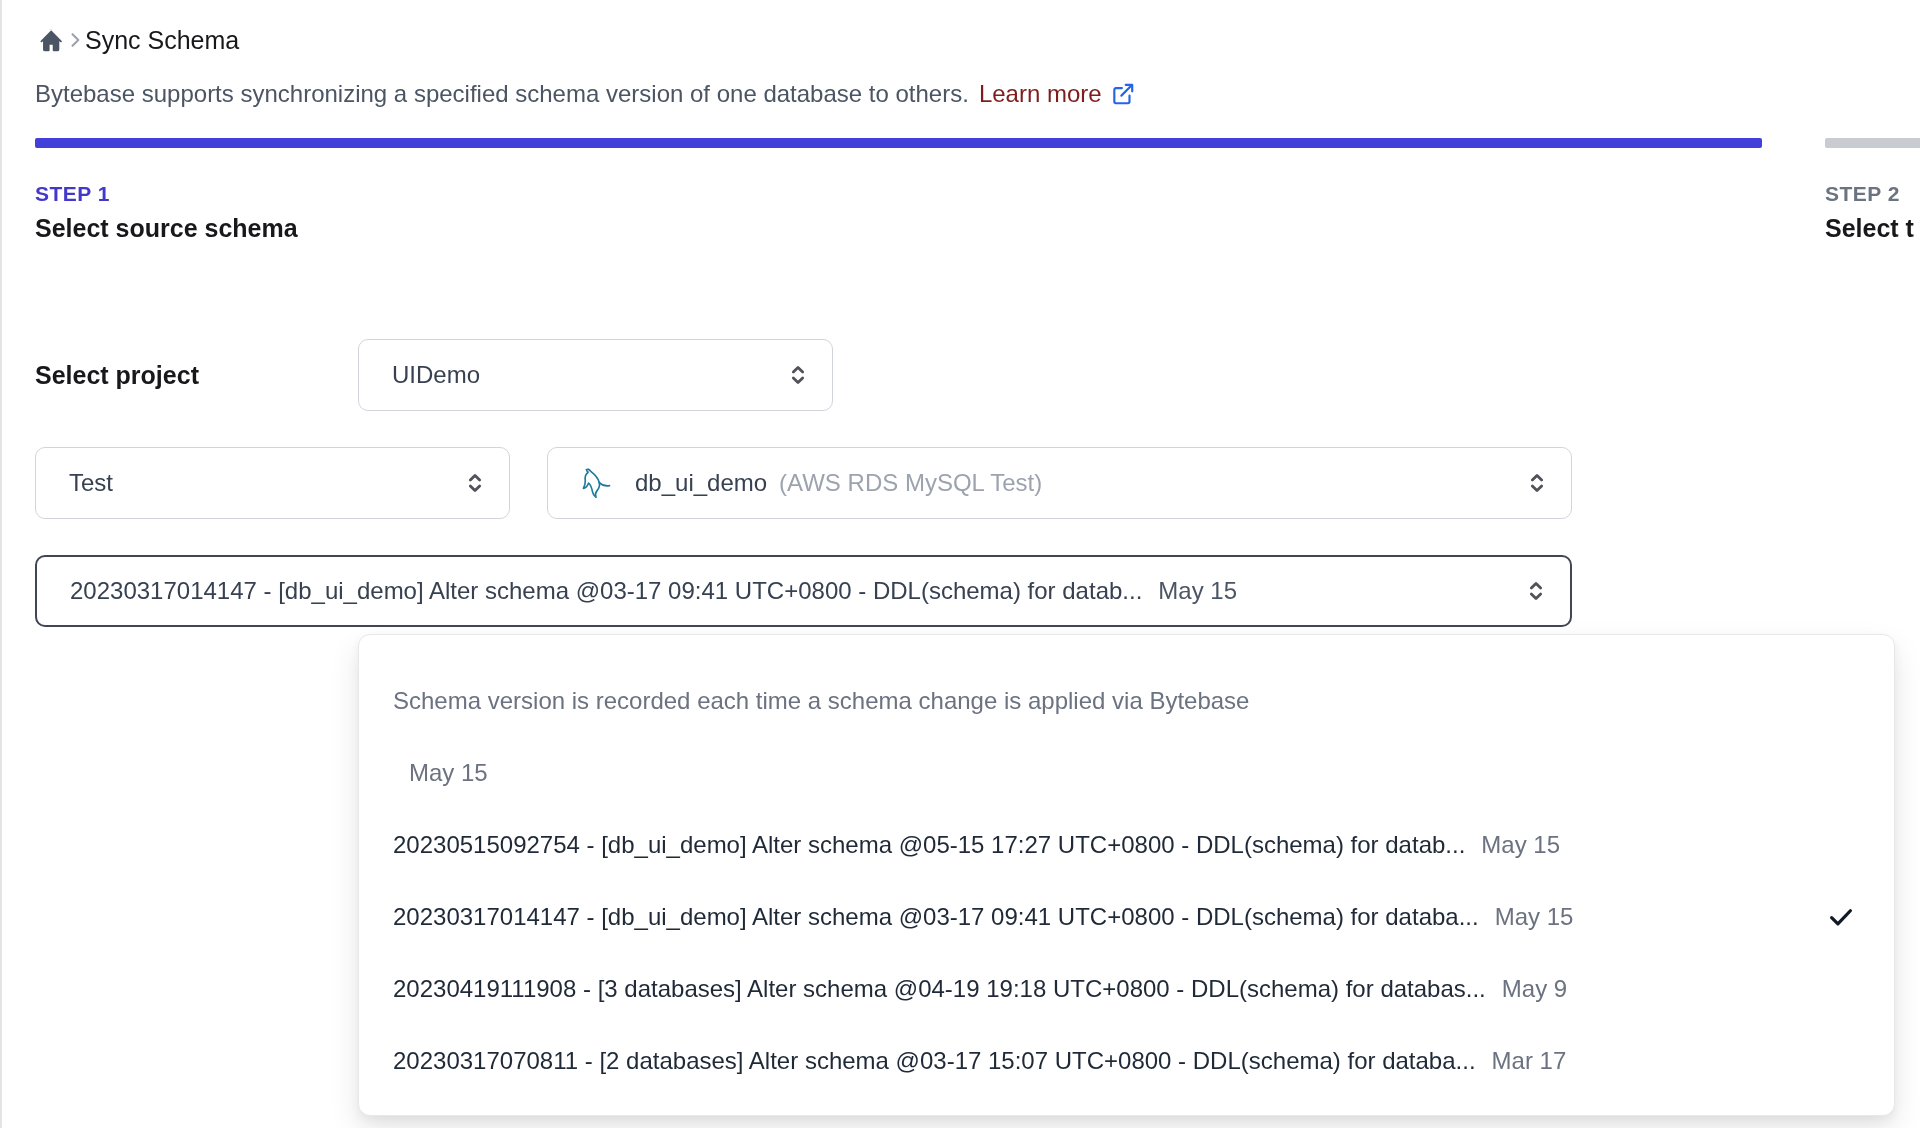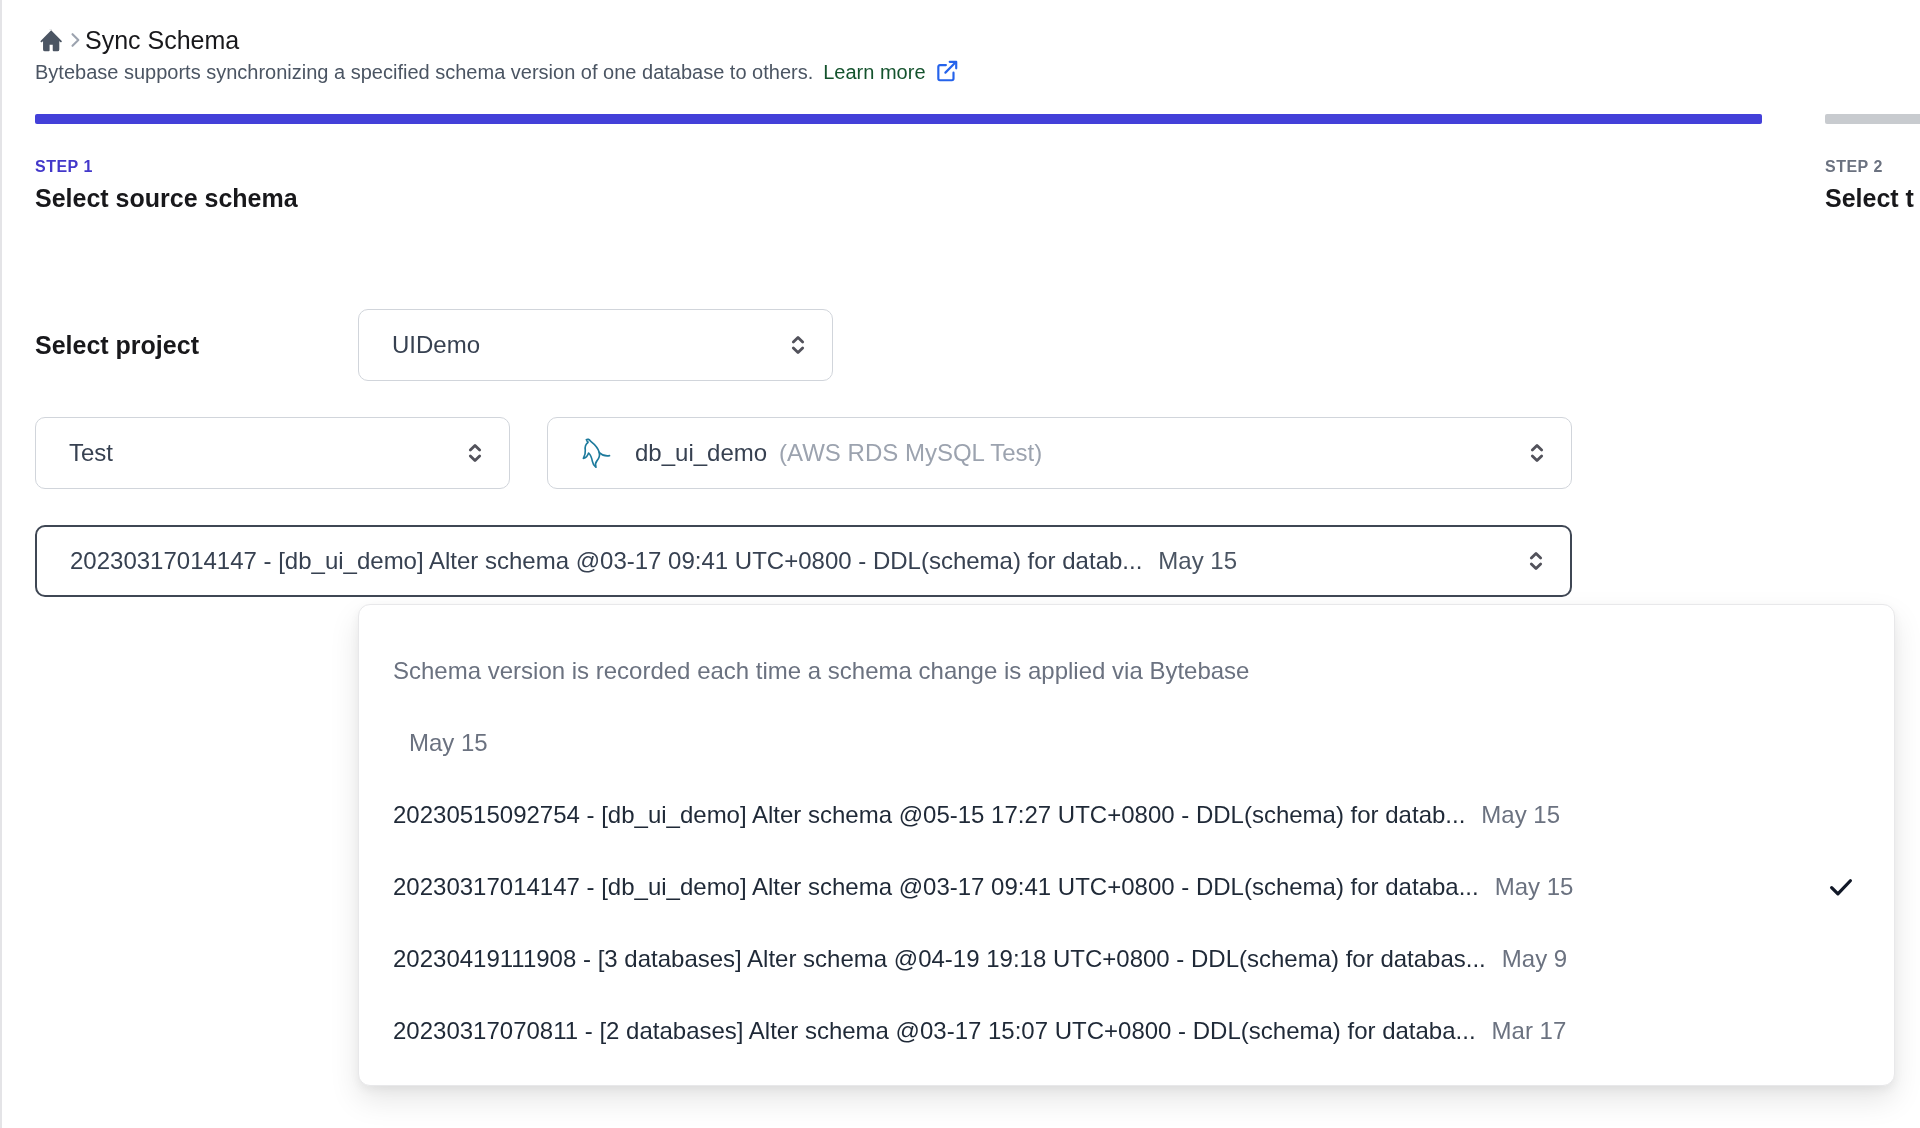--- a/index.html
+++ b/index.html
@@ -13,30 +13,30 @@
   }
   .page { padding: 22px 0 0 33px; width: 100%; height: 100%; position: relative; }
 
   
   .breadcrumb { display: flex; align-items: center; height: 36px; }
   .breadcrumb .home-btn { display: inline-flex; align-items: center; cursor: pointer; background: none; border: none; }
   .breadcrumb .crumb-sep { display: inline-flex; color: #9ca3af; }
   .breadcrumb .title { font-size: 25px; font-weight: 500; color: #18181b; }
 
   
-  .intro { font-size: 20px; color: #4b5563; display: flex; align-items: flex-end; flex-wrap: nowrap; }
-  .intro a { color: #14532d; text-decoration: none; margin-left: 10px; cursor: pointer; }
+  .intro { margin-top: 22px; font-size: 24px; color: #4b5563; display: flex; align-items: center; flex-wrap: nowrap; }
+  .intro a { color: #7f1d1d; text-decoration: none; margin-left: 10px; cursor: pointer; }
   .intro .ext-icon { margin-left: 8px; display: inline-flex; }
 
   
   .steps { margin-top: 30px; display: grid; grid-template-columns: 1fr 97px; column-gap: 63px; width: 1887px; }
   .step-bar { height: 10px; border-radius: 2px; }
   .step-bar.active { background: #4340d9; }
   .step-bar.upcoming { background: #c8cbcf; }
-  .step-label { margin-top: 34px; font-size: 16px; font-weight: 700; letter-spacing: 0.5px; }
+  .step-label { margin-top: 34px; font-size: 21px; font-weight: 700; letter-spacing: 0.5px; }
   .step-label.active { color: #4338ca; }
   .step-label.upcoming { color: #6b7280; }
   .step-title { margin-top: 8px; font-size: 25px; font-weight: 600; color: #18181b; white-space: nowrap; overflow: hidden; }
 
   
   .form { margin-top: 96px; }
   .form-row { display: flex; align-items: center; margin-bottom: 36px; }
   .form-label { width: 323px; flex: 0 0 323px; font-size: 25px; font-weight: 600; color: #18181b; }
   .select {
     display: flex; align-items: center;

